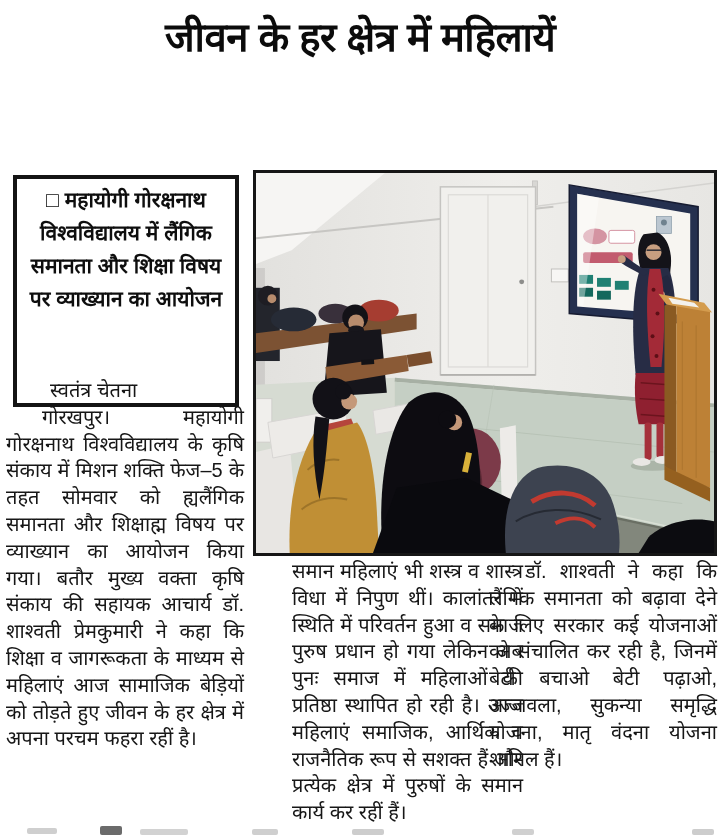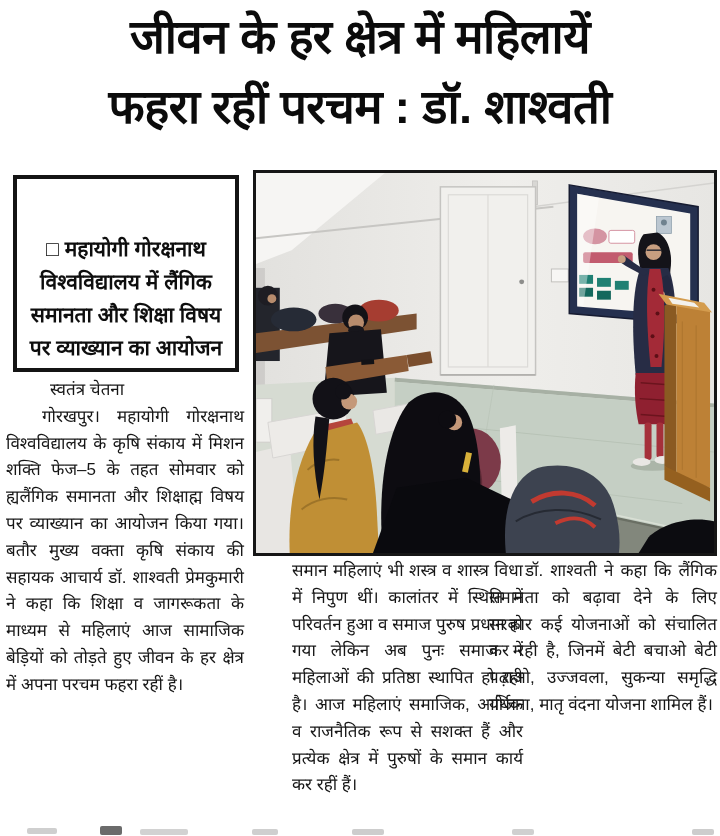--- a/index.html
+++ b/index.html
@@ -5,52 +5,51 @@
   html,body{margin:0;padding:0;}
   body{
     width:720px;height:836px;position:relative;overflow:hidden;
     background:#ffffff;color:#141414;
     font-family:"Liberation Sans","DejaVu Sans",sans-serif;
   }
   .page{position:absolute;inset:0;}
   
   .headline{position:absolute;top:2px;left:0;width:720px;text-align:center;
     font-weight:800;color:#0b0b0b;}
-  .hl-line{font-size:47px;line-height:70px;letter-spacing:-0.5px;white-space:nowrap;}
-  
-  .highlight-box{position:absolute;left:13px;top:175px;width:226px;height:197px;
+  .hl-line{font-size:40px;line-height:70px;letter-spacing:-0.5px;white-space:nowrap;}
+  
+  .highlight-box{position:absolute;left:13px;top:175px;width:226px;height:232px;
     border:4px solid #141414;box-sizing:border-box;background:#fff;
-    display:flex;align-items:flex-end;}
+    display:flex;align-items:flex-start;}
   .box-inner{width:100%;padding:4px 8px;text-align:center;
     font-size:21px;font-weight:700;line-height:33px;color:#0e0e0e;}
   .box-bullet{display:inline-block;font-weight:700;margin-right:6px;}
   
   .photo{position:absolute;left:253px;top:170px;width:464px;height:386px;margin:0;
     border:3px solid #161616;box-sizing:border-box;background:#e9e8e5;overflow:hidden;}
   .photo svg{display:block;width:100%;height:100%;}
   
-  .col{position:absolute;text-align:justify;font-size:17px;line-height:26.8px;color:#161616;}
+  .col{position:absolute;text-align:justify;font-size:20px;line-height:26.8px;color:#161616;}
   .col p{margin:0;}
   .col .indent{text-indent:36px;}
   .credit{text-indent:44px;}
   .col1{left:6px;top:377px;width:238px;}
   .col2{left:250px;top:558px;width:231px;margin-left:42px;}
   .col3{left:489px;top:558px;width:228px;}
   
   .remnants{position:absolute;left:0;top:825px;width:720px;height:11px;}
   .remnant{position:absolute;border-radius:2px;filter:blur(0.4px);}
 </style>
 </head>
 <body>
 
 <div class="page">
 
   <header class="headline">
     <div class="hl-line">जीवन के हर क्षेत्र में महिलायें</div>
-    <div class="hl-line">फहरा रहीं परचम : डॉ. शाश्वती</div>
   </header>
 
   <aside class="highlight-box">
     <div class="box-inner"><span class="box-bullet">□</span><span>महायोगी गोरक्षनाथ विश्वविद्यालय में लैंगिक समानता और शिक्षा विषय पर व्याख्यान का आयोजन</span></div>
   </aside>
 
   <figure class="photo">
     <svg viewBox="0 0 462 384" preserveAspectRatio="none">
       <defs>
         <linearGradient id="wg" x1="0" y1="0" x2="1" y2="0">

